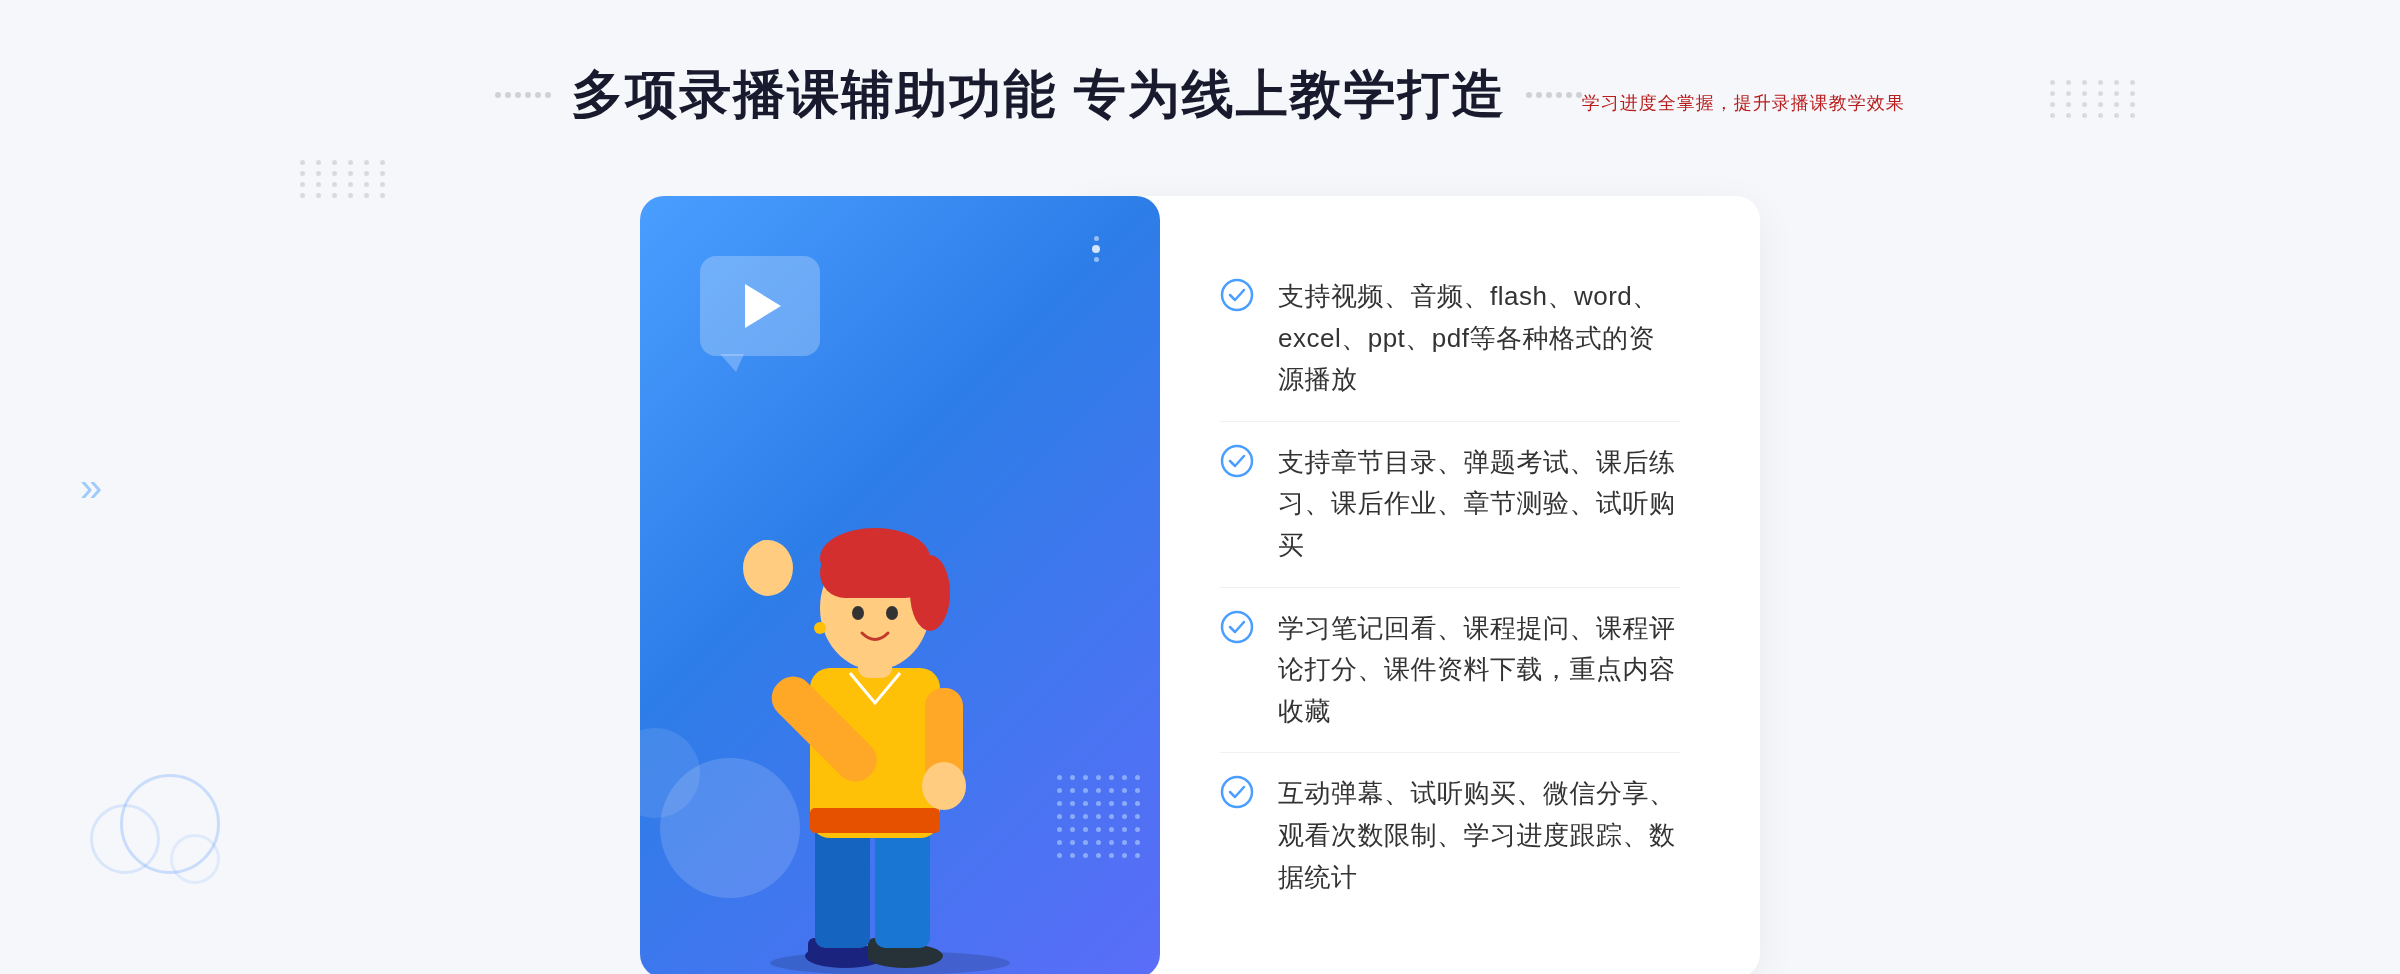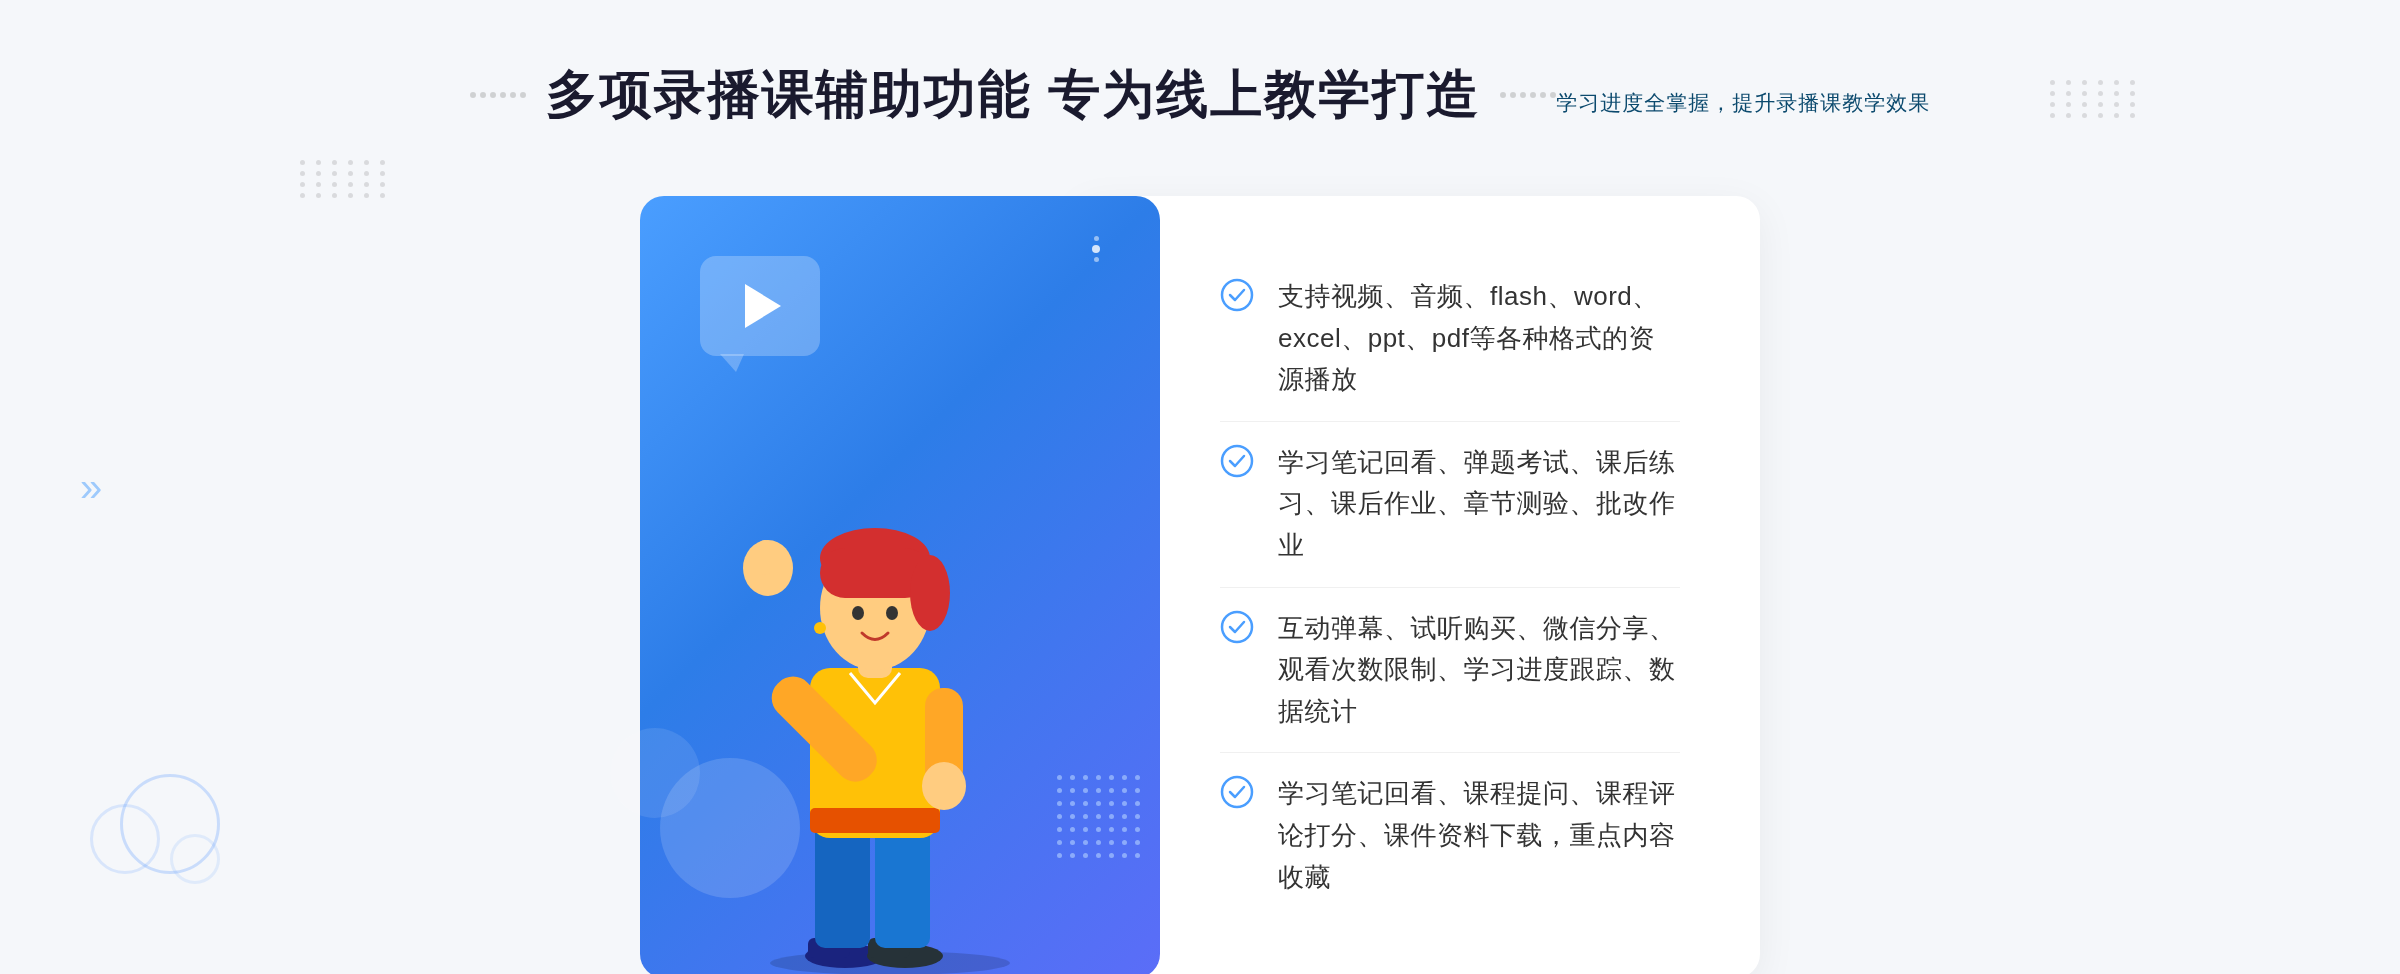--- a/index.html
+++ b/index.html
@@ -59,22 +59,22 @@
     }
 
     .main-title {
       font-size: 52px;
       font-weight: bold;
       color: #1a1a2e;
       letter-spacing: 2px;
     }
 
     .sub-title {
-      font-size: 21px;
-      color: #0c4a6e;
+      font-size: 18px;
+      color: #b91c1c;
       letter-spacing: 1px;
     }
 
     
     .content-area {
       display: flex;
       align-items: stretch;
       width: 1120px;
       position: relative;
     }
@@ -557,43 +557,43 @@
         <p class="feature-text">支持视频、音频、flash、word、excel、ppt、pdf等各种格式的资源播放</p>
       </div>
 
       <div class="feature-item">
         <div class="check-icon">
           <svg viewBox="0 0 34 34" xmlns="http://www.w3.org/2000/svg">
             <circle cx="17" cy="17" r="15" stroke="#4a9eff" stroke-width="2.5" fill="none"></circle>
             <polyline points="10,17 15,22 24,12" stroke="#4a9eff" stroke-width="2.5" fill="none" stroke-linecap="round" stroke-linejoin="round"></polyline>
           </svg>
         </div>
-        <p class="feature-text">学习笔记回看、弹题考试、课后练习、课后作业、章节测验、批改作业</p>
+        <p class="feature-text">支持章节目录、弹题考试、课后练习、课后作业、章节测验、试听购买</p>
+      </div>
+
+      <div class="feature-item">
+        <div class="check-icon">
+          <svg viewBox="0 0 34 34" xmlns="http://www.w3.org/2000/svg">
+            <circle cx="17" cy="17" r="15" stroke="#4a9eff" stroke-width="2.5" fill="none"></circle>
+            <polyline points="10,17 15,22 24,12" stroke="#4a9eff" stroke-width="2.5" fill="none" stroke-linecap="round" stroke-linejoin="round"></polyline>
+          </svg>
+        </div>
+        <p class="feature-text">学习笔记回看、课程提问、课程评论打分、课件资料下载，重点内容收藏</p>
       </div>
 
       <div class="feature-item">
         <div class="check-icon">
           <svg viewBox="0 0 34 34" xmlns="http://www.w3.org/2000/svg">
             <circle cx="17" cy="17" r="15" stroke="#4a9eff" stroke-width="2.5" fill="none"></circle>
             <polyline points="10,17 15,22 24,12" stroke="#4a9eff" stroke-width="2.5" fill="none" stroke-linecap="round" stroke-linejoin="round"></polyline>
           </svg>
         </div>
         <p class="feature-text">互动弹幕、试听购买、微信分享、观看次数限制、学习进度跟踪、数据统计</p>
       </div>
 
-      <div class="feature-item">
-        <div class="check-icon">
-          <svg viewBox="0 0 34 34" xmlns="http://www.w3.org/2000/svg">
-            <circle cx="17" cy="17" r="15" stroke="#4a9eff" stroke-width="2.5" fill="none"></circle>
-            <polyline points="10,17 15,22 24,12" stroke="#4a9eff" stroke-width="2.5" fill="none" stroke-linecap="round" stroke-linejoin="round"></polyline>
-          </svg>
-        </div>
-        <p class="feature-text">学习笔记回看、课程提问、课程评论打分、课件资料下载，重点内容收藏</p>
-      </div>
-
     </div>
 
   </div>
 
   <div class="deco-circles-left">
     <div class="deco-circle-1"></div>
     <div class="deco-circle-2"></div>
     <div class="deco-circle-3"></div>
   </div>
 

